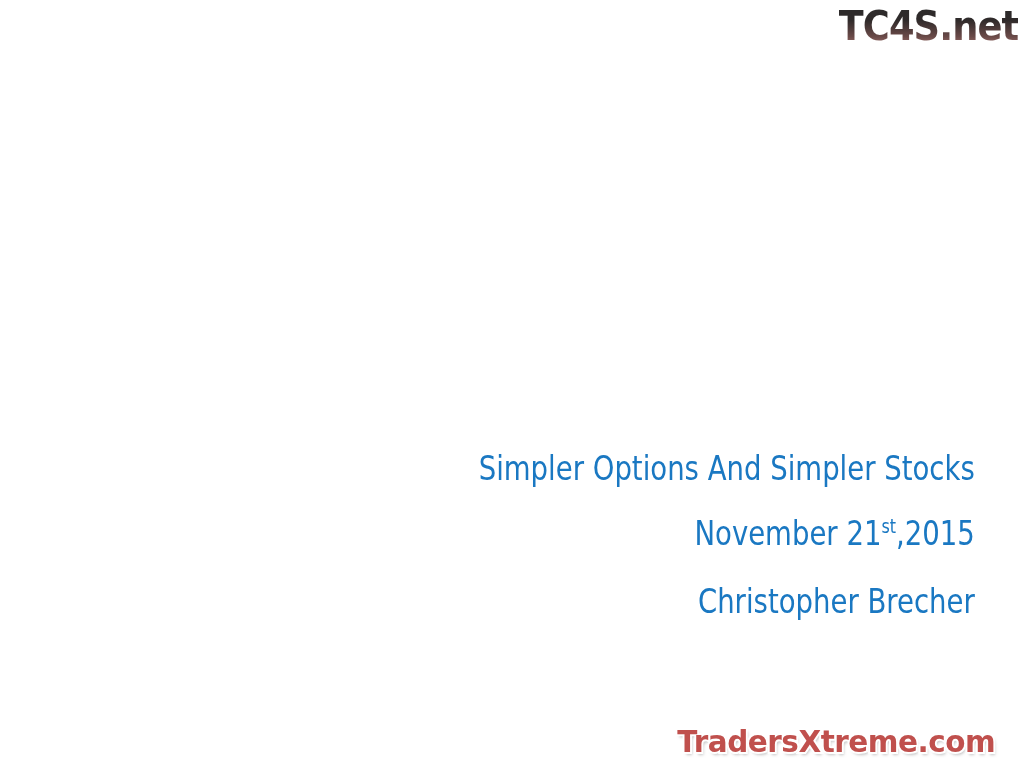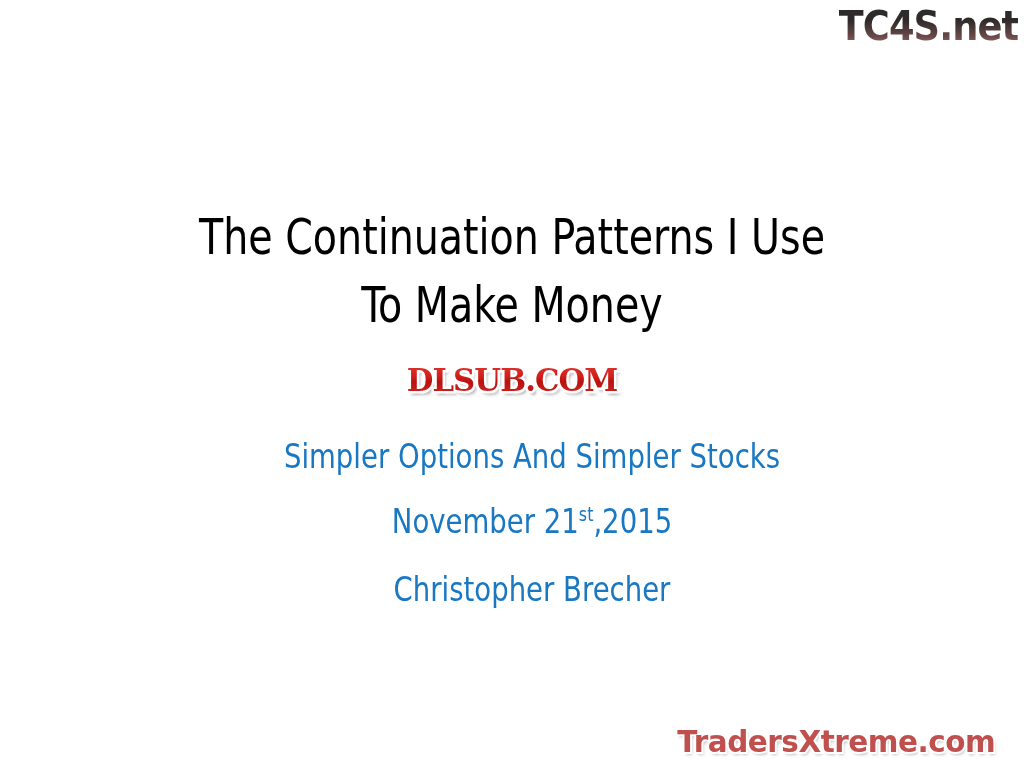--- a/index.html
+++ b/index.html
@@ -117,22 +117,22 @@
        3px 4px 3px rgba(120,120,120,0.55);
     z-index: 1;
     user-select: none;
   }
 
   
   .subtitle-block {
     position: absolute;
     left: 0;
     right: 0;
-    top: 432px;
-    text-align: center;
+    top: 444px;
+    text-align: right;
     margin-left: 40px;
   }
   .subtitle-line {
     font-family: "DejaVu Sans Condensed", "Liberation Sans Narrow", "Liberation Sans", sans-serif;
     font-size: 34px;
     line-height: 48px;
     color: #1a78c2;
     transform: scaleX(0.9);
     white-space: nowrap;
   }
@@ -182,29 +182,21 @@
     z-index: 1;
   }
 </style>
 </head>
 <body>
 
 <div class="slide">
 
   <div class="tc4s-watermark">TC4S.net</div>
 
-  <div class="title-block">
-    <div class="title-line">The Continuation Patterns I Use</div>
-    <div class="title-line">To Make Money</div>
-  </div>
-
-  <div class="dlsub-banner">
-    <span class="dlsub-outline">DLSUB.COM</span>
-    <span class="dlsub-text">DLSUB.COM</span>
-  </div>
+
 
   <div class="subtitle-block">
     <div class="subtitle-line">Simpler Options And Simpler Stocks</div>
     <div class="subtitle-line spaced-top">
       <span>November 21</span><span class="sup">st</span><span>,2015</span>
     </div>
     <div class="subtitle-line spaced-top2">Christopher Brecher</div>
   </div>
 
   <div class="tx-watermark">

